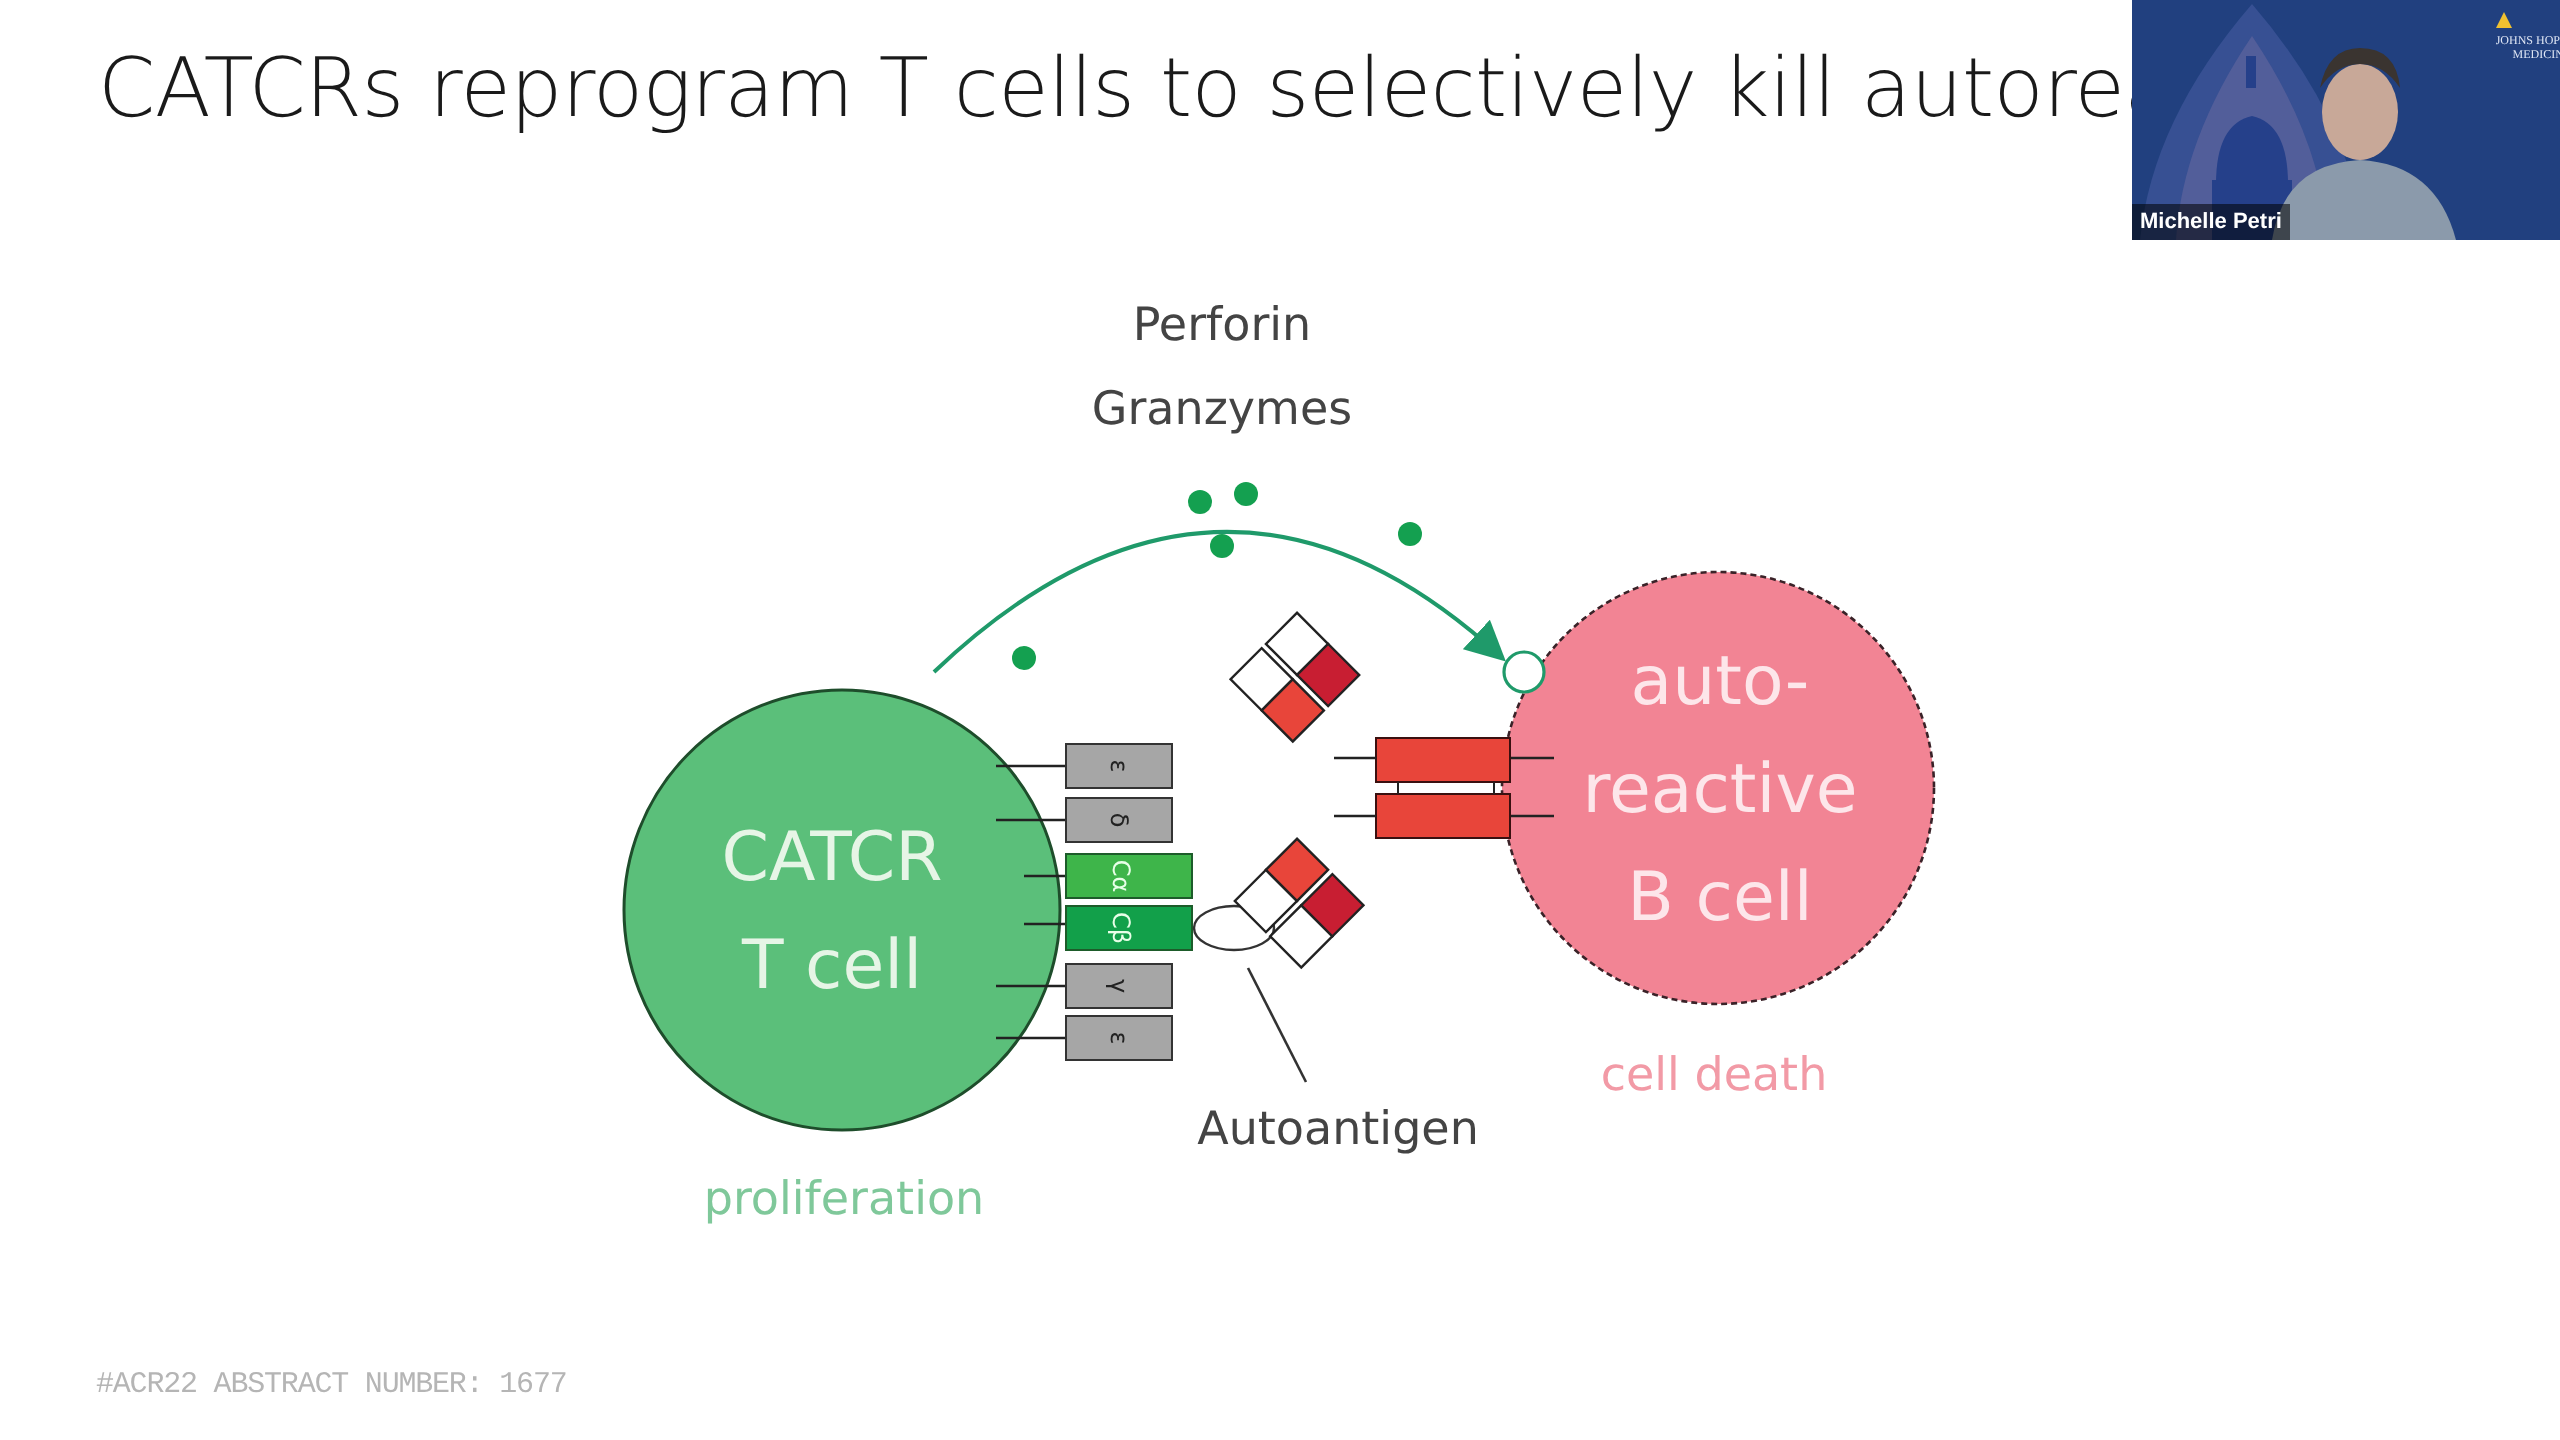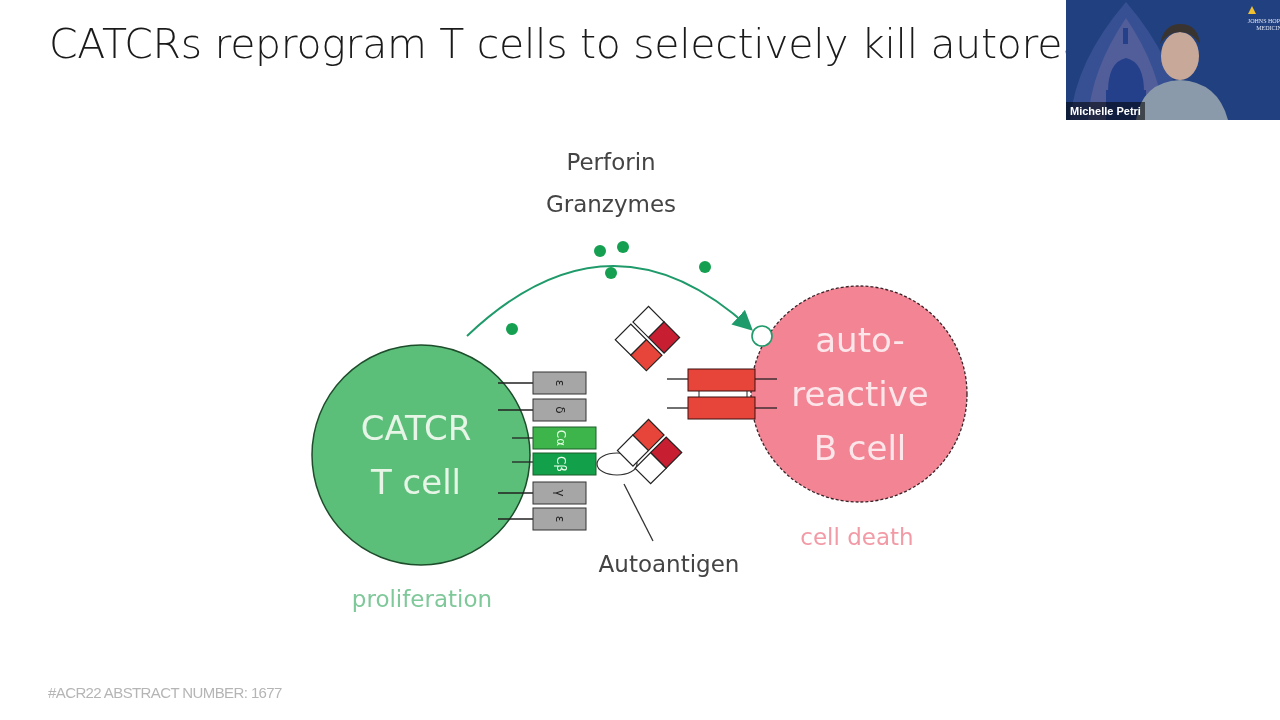--- a/index.html
+++ b/index.html
@@ -1,21 +1,21 @@
 <!DOCTYPE html>
 <html><head>
 <meta charset="utf-8">
 <style>
   html, body { margin:0; padding:0; }
   body { width:1280px; height:720px; background:#ffffff; position:relative; overflow:hidden;
          font-family:"DejaVu Sans", sans-serif; }
   .title { position:absolute; left:49px; top:20px; font-size:41px; color:#1a1a1a; font-weight:300;
            white-space:nowrap; letter-spacing:-0.3px; font-family:"DejaVu Sans", sans-serif; }
   .footer { position:absolute; left:48px; top:684px; font-size:15px; color:#b5b5b5; letter-spacing:-0.6px;
-            font-family:Liberation Sans, sans-serif; }
+            font-family:Liberation Mono, monospace; }
   .diagram { position:absolute; left:0; top:0; width:1280px; height:720px; }
   .video { position:absolute; left:1066px; top:0; width:236px; height:120px; background:#1f3a78; overflow:hidden; }
   .video .name { position:absolute; left:0; bottom:0; background:rgba(0,0,0,0.55); color:#fff; font-size:11px;
                  font-weight:bold; padding:3px 4px; font-family:"Liberation Sans", sans-serif; }
   .video .logo-text { position:absolute; right:8px; top:18px; color:#dfe6f5; font-size:6px; text-align:center;
                       font-family:"Liberation Serif", serif; line-height:7px; }
 </style>
 </head>
 <body>
 

